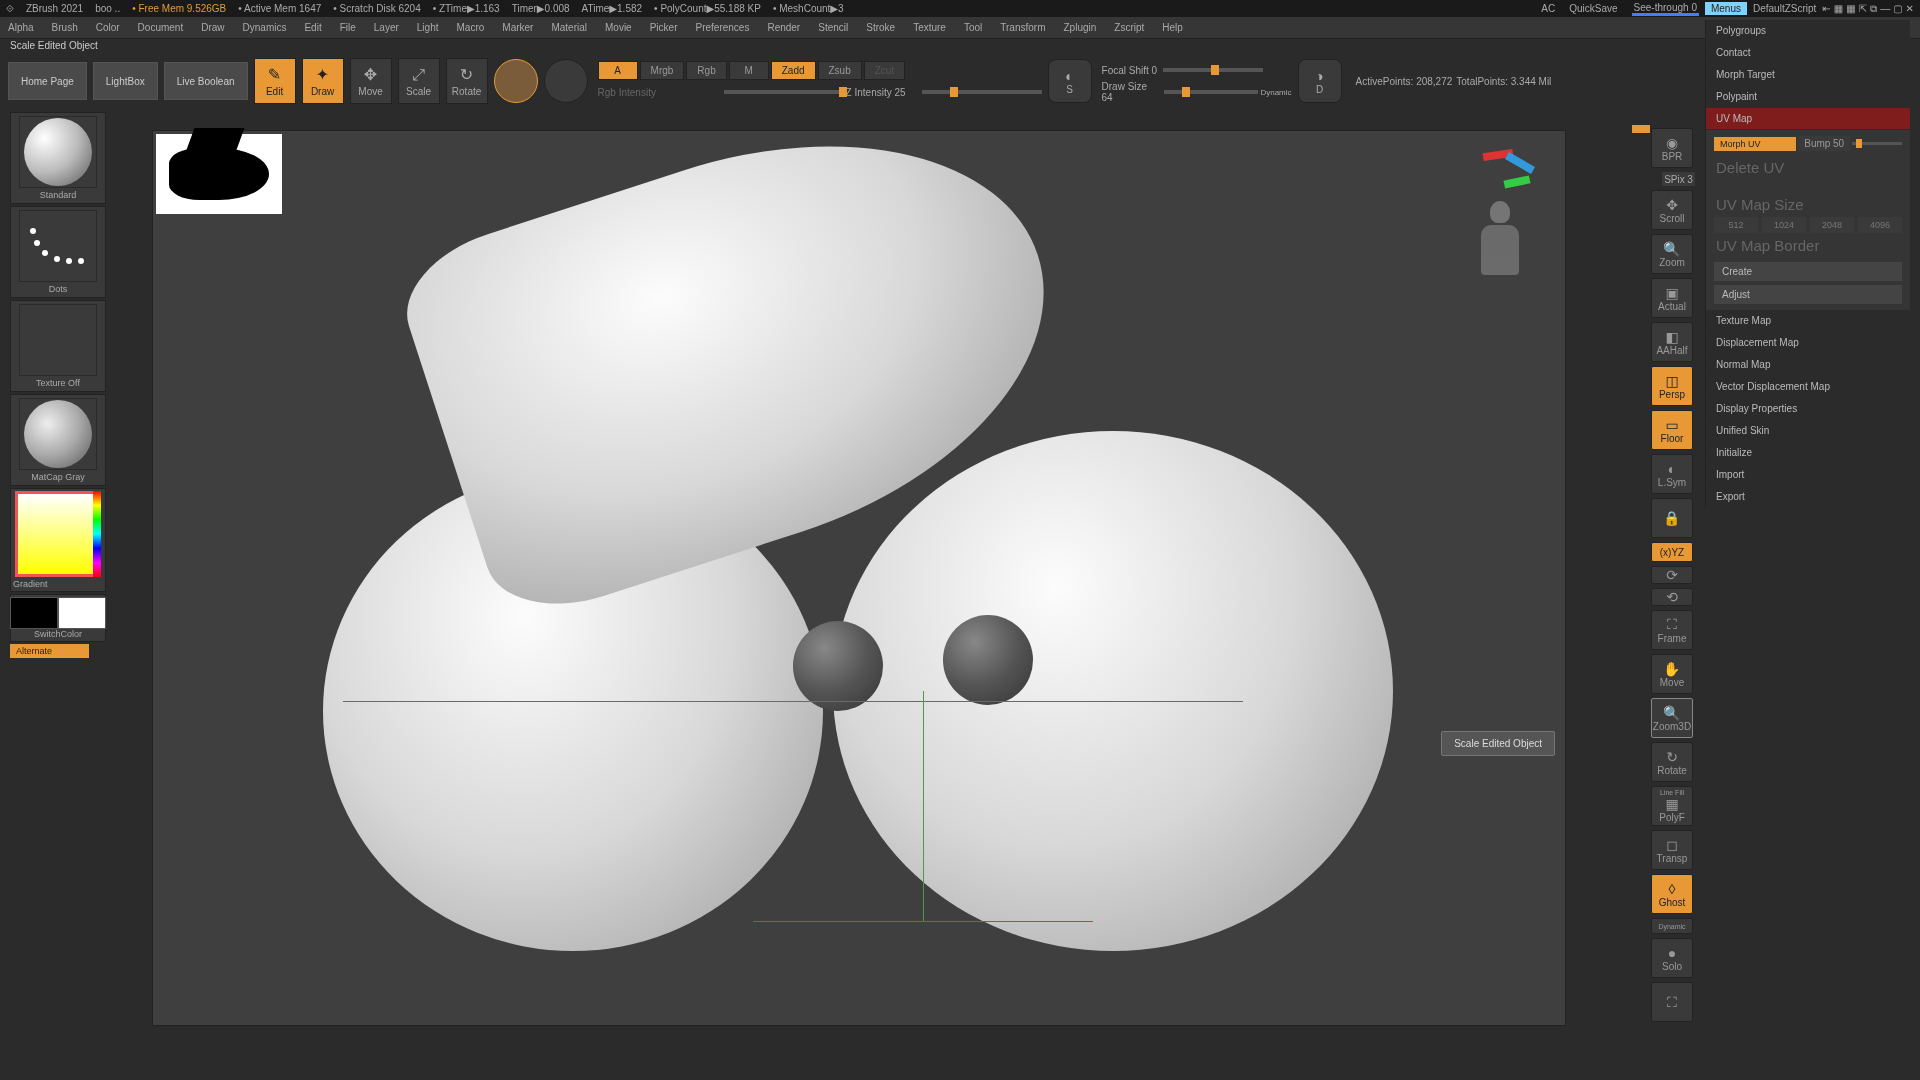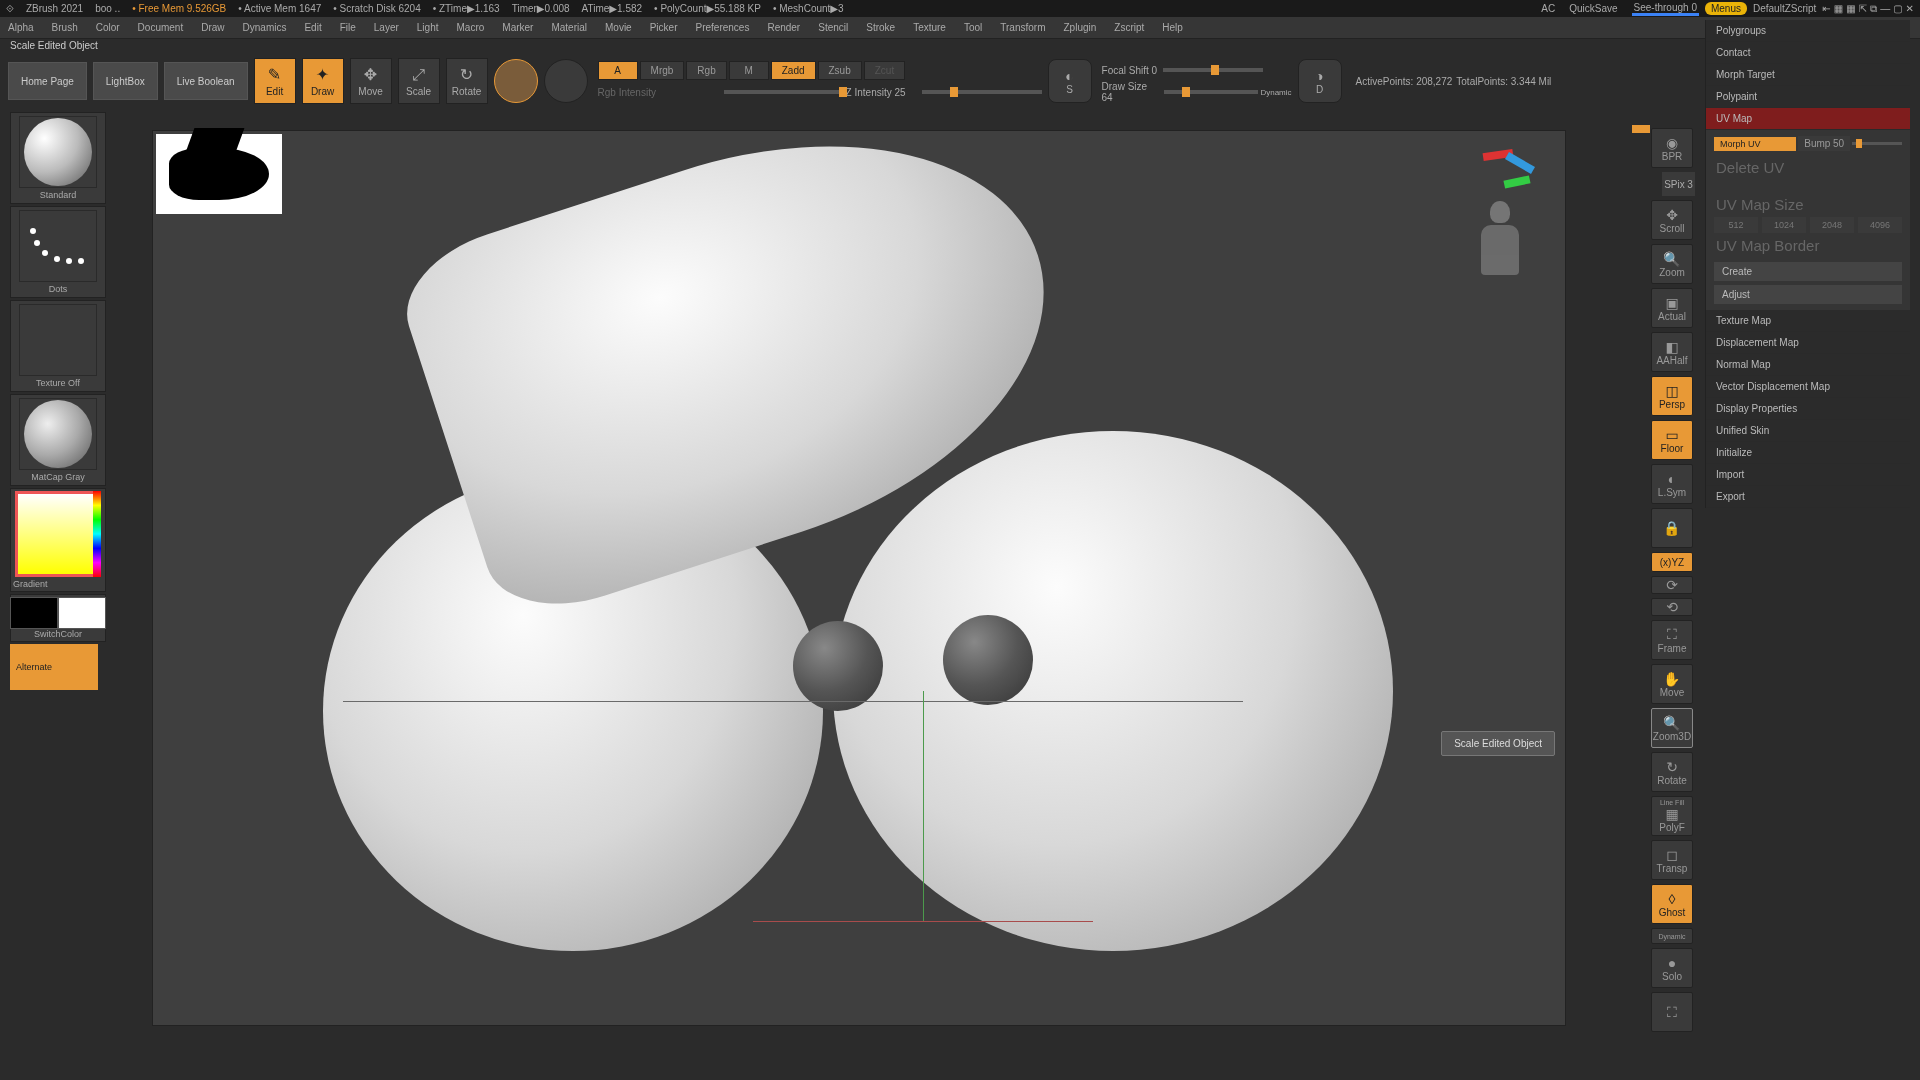--- a/index.html
+++ b/index.html
@@ -1,21 +1,21 @@
 <!DOCTYPE html>
 <html><head>
 <meta charset="utf-8">
 <style>
 *{margin:0;padding:0;box-sizing:border-box;font-family:Tahoma,Verdana,sans-serif;font-size:10px;user-select:none;}
 body{background:#2b2b2b;color:#aaa;width:1920px;height:1080px;overflow:hidden;position:relative;}
 .titlebar{height:17px;background:#1a1a1a;display:flex;align-items:center;padding:0 6px;gap:10px;}
 .titlebar .left{display:flex;gap:12px;white-space:nowrap;}
 .titlebar .right{margin-left:auto;display:flex;gap:6px;align-items:center;}
 .orange{color:#e89936;}
-.orange-bg{background:#eab308;color:#222;border-radius:6px;}
+.orange-bg{background:#7dd3fc;color:#222;}
 .menubar{height:22px;background:#363636;display:flex;align-items:center;padding:0 8px;gap:18px;border-bottom:1px solid #222;}
 .menubar span{color:#aaa;cursor:pointer;}
 .statusbar{height:16px;background:#2b2b2b;padding:1px 10px;color:#ccc;}
 .toolbar{height:52px;background:#2b2b2b;display:flex;align-items:center;padding:2px 8px;gap:6px;}
 .tab-btn{background:#4a4a4a;color:#ccc;padding:8px 12px;border:1px solid #555;min-height:38px;display:flex;align-items:center;}
 .mode-btn{width:42px;height:46px;background:#3a3a3a;border:1px solid #222;display:flex;flex-direction:column;align-items:center;justify-content:center;gap:2px;font-size:8px;color:#aaa;}
 .mode-btn.active{background:#e89936;color:#222;}
 .mode-btn .icon{font-size:16px;}
 .gyro{width:44px;height:44px;background:#3a3a3a;border-radius:50%;border:1px solid #222;}
 .gyro.active2{background:#7a5c3a;border:1px solid #e89936;}
@@ -32,37 +32,37 @@
 .palette-item .thumb-box{width:78px;height:72px;background:#3a3a3a;border:1px solid #2a2a2a;margin-bottom:2px;display:flex;align-items:center;justify-content:center;}
 .palette-label{font-size:9px;color:#aaa;}
 .sphere{width:68px;height:68px;border-radius:50%;background:radial-gradient(circle at 30% 30%,#fff,#bbb,#555);}
 .sphere-gray{width:68px;height:68px;border-radius:50%;background:radial-gradient(circle at 35% 35%,#eee,#aaa,#555);}
 .dots-prev{width:60px;height:40px;position:relative;}
 .dots-prev b{position:absolute;width:6px;height:6px;background:#fff;border-radius:50%;}
 .color-picker{width:86px;height:86px;background:linear-gradient(to bottom,#fff,#ff0);border:3px solid #e55;position:relative;}
 .hue{position:absolute;right:-3px;top:-3px;bottom:-3px;width:8px;background:linear-gradient(#f00,#ff0,#0f0,#0ff,#00f,#f0f,#f00);}
 .swatch-row{display:flex;}
 .swatch{width:48px;height:32px;border:1px solid #555;}
-.alternate{background:#e89936;color:#222;padding:18px 6px;width:88px;text-align:left;font-size:9px;}
+.alternate{background:#e89936;color:#222;padding:2px 6px;width:79px;text-align:left;font-size:9px;}
 .canvas{position:absolute;left:152px;top:130px;width:1414px;height:896px;background:#3f3f3f;border:1px solid #222;}
 .thumb-preview{position:absolute;left:3px;top:3px;width:126px;height:80px;background:#fff;display:flex;align-items:center;justify-content:center;}
 .silhouette{width:100px;height:52px;background:#000;border-radius:30% 50% 50% 30%;position:relative;}
 .silhouette::before{content:'';position:absolute;left:20px;top:-20px;width:50px;height:30px;background:#000;transform:skewX(-20deg);}
 .axis-gizmo{position:absolute;right:20px;top:10px;width:70px;height:60px;}
 .axis-gizmo .ax{position:absolute;width:30px;height:8px;}
 .mannequin{position:absolute;right:40px;top:70px;width:50px;height:100px;opacity:.6;}
 .mannequin .head{width:20px;height:22px;background:#999;border-radius:50% 50% 40% 40%;margin:0 auto;}
 .mannequin .body{width:38px;height:50px;background:#888;margin:2px auto;border-radius:10px 10px 4px 4px;}
 .tooltip{position:absolute;background:#555;color:#ddd;padding:6px 12px;border:1px solid #777;border-radius:2px;}
 .right-dock{position:absolute;right:225px;top:128px;width:44px;display:flex;flex-direction:column;gap:4px;}
 .dock-btn{width:42px;height:40px;background:#3a3a3a;border:1px solid #222;display:flex;flex-direction:column;align-items:center;justify-content:center;font-size:7px;color:#999;border-radius:2px;}
 .dock-btn.on{background:#e89936;color:#222;}
 .dock-btn.outlined{border:1px solid #888;}
 .dock-btn .ic{font-size:14px;}
-.spix{height:24px;background:#3a3a3a;display:flex;align-items:center;justify-content:center;font-size:9px;margin-left:11px;}
+.spix{height:14px;background:#3a3a3a;display:flex;align-items:center;justify-content:center;font-size:9px;margin-left:11px;}
 .right-panel{position:absolute;right:10px;top:20px;width:205px;background:#2b2b2b;border-left:1px solid #222;}
 .rp-item{padding:5px 10px;color:#bbb;border-bottom:1px solid #2a2a2a;}
 .rp-item.selected{background:#7f1d1d;}
 .rp-sub{background:#353535;padding:6px 8px;}
 .rp-slider{display:flex;align-items:center;gap:2px;margin-bottom:4px;}
 .rp-chip{flex:1;background:#e89936;color:#222;padding:2px 6px;font-size:9px;}
 .rp-chip-gray{flex:none;background:#3a3a3a;color:#999;padding:2px 6px;font-size:9px;}
 .rp-dim{color:#666;padding:4px 2px;font-size:15px;}
 .rp-sizes{display:flex;gap:4px;}
 .rp-sizes span{flex:1;background:#3a3a3a;text-align:center;padding:3px 0;color:#777;font-size:9px;}

